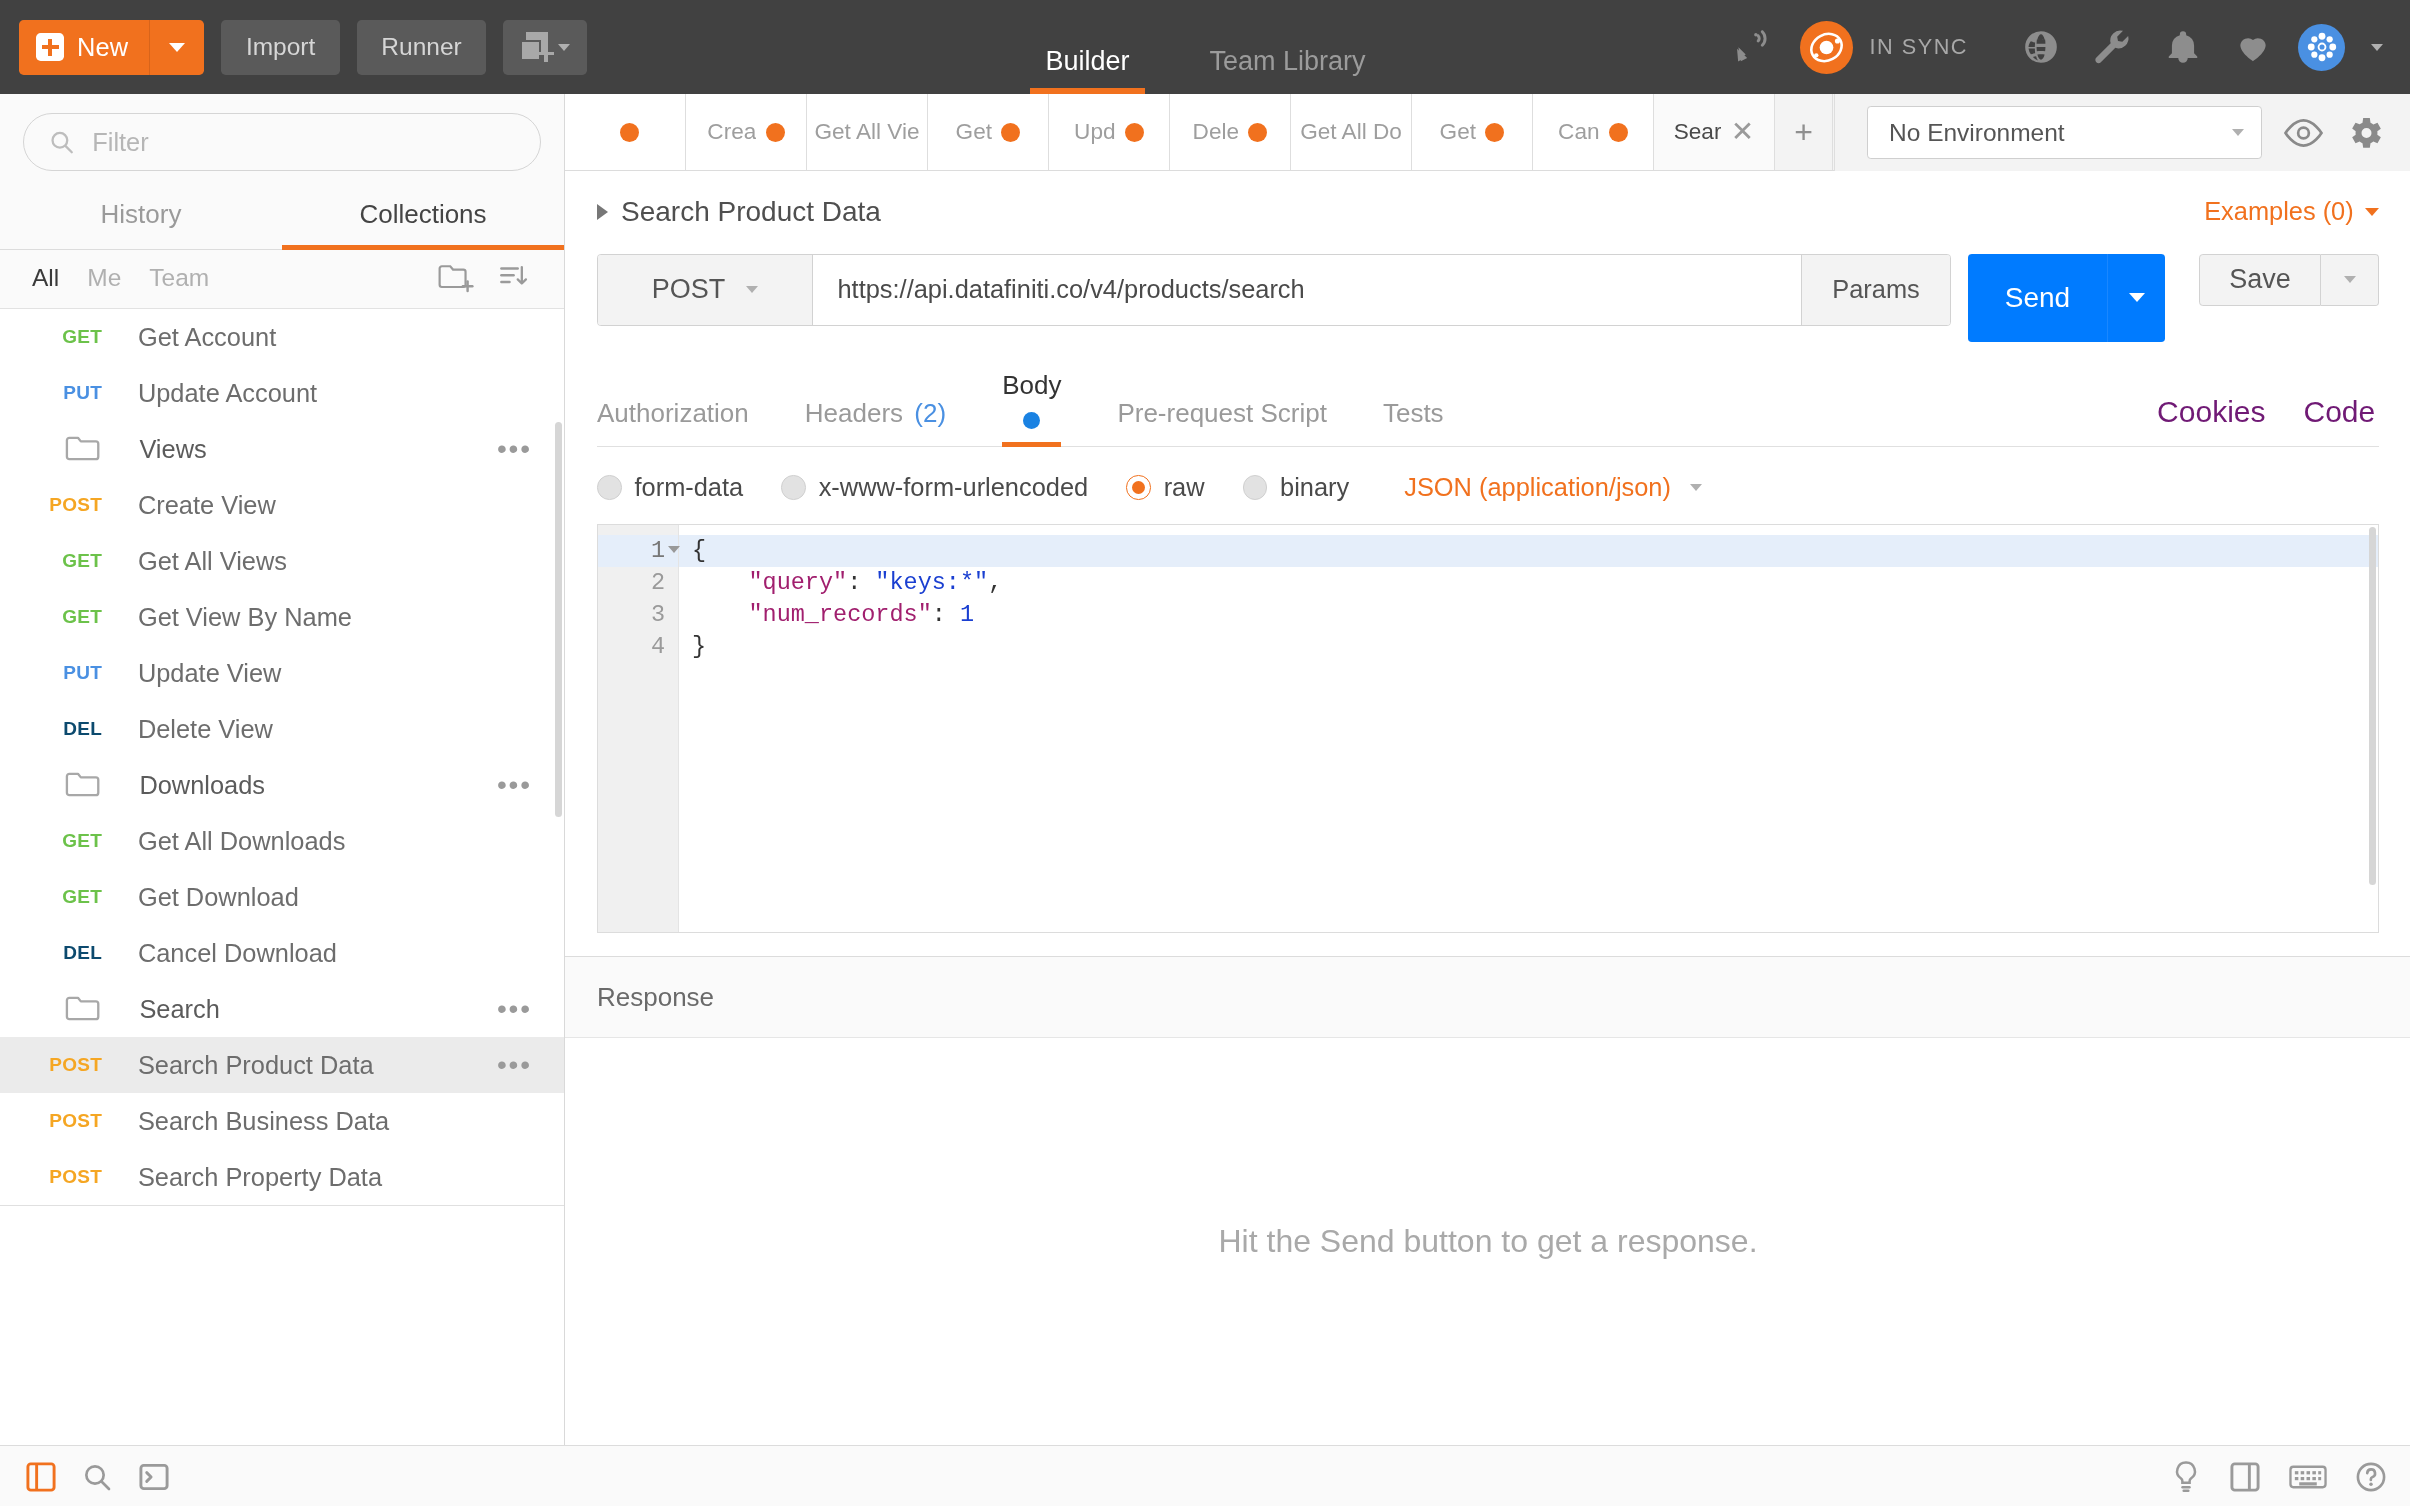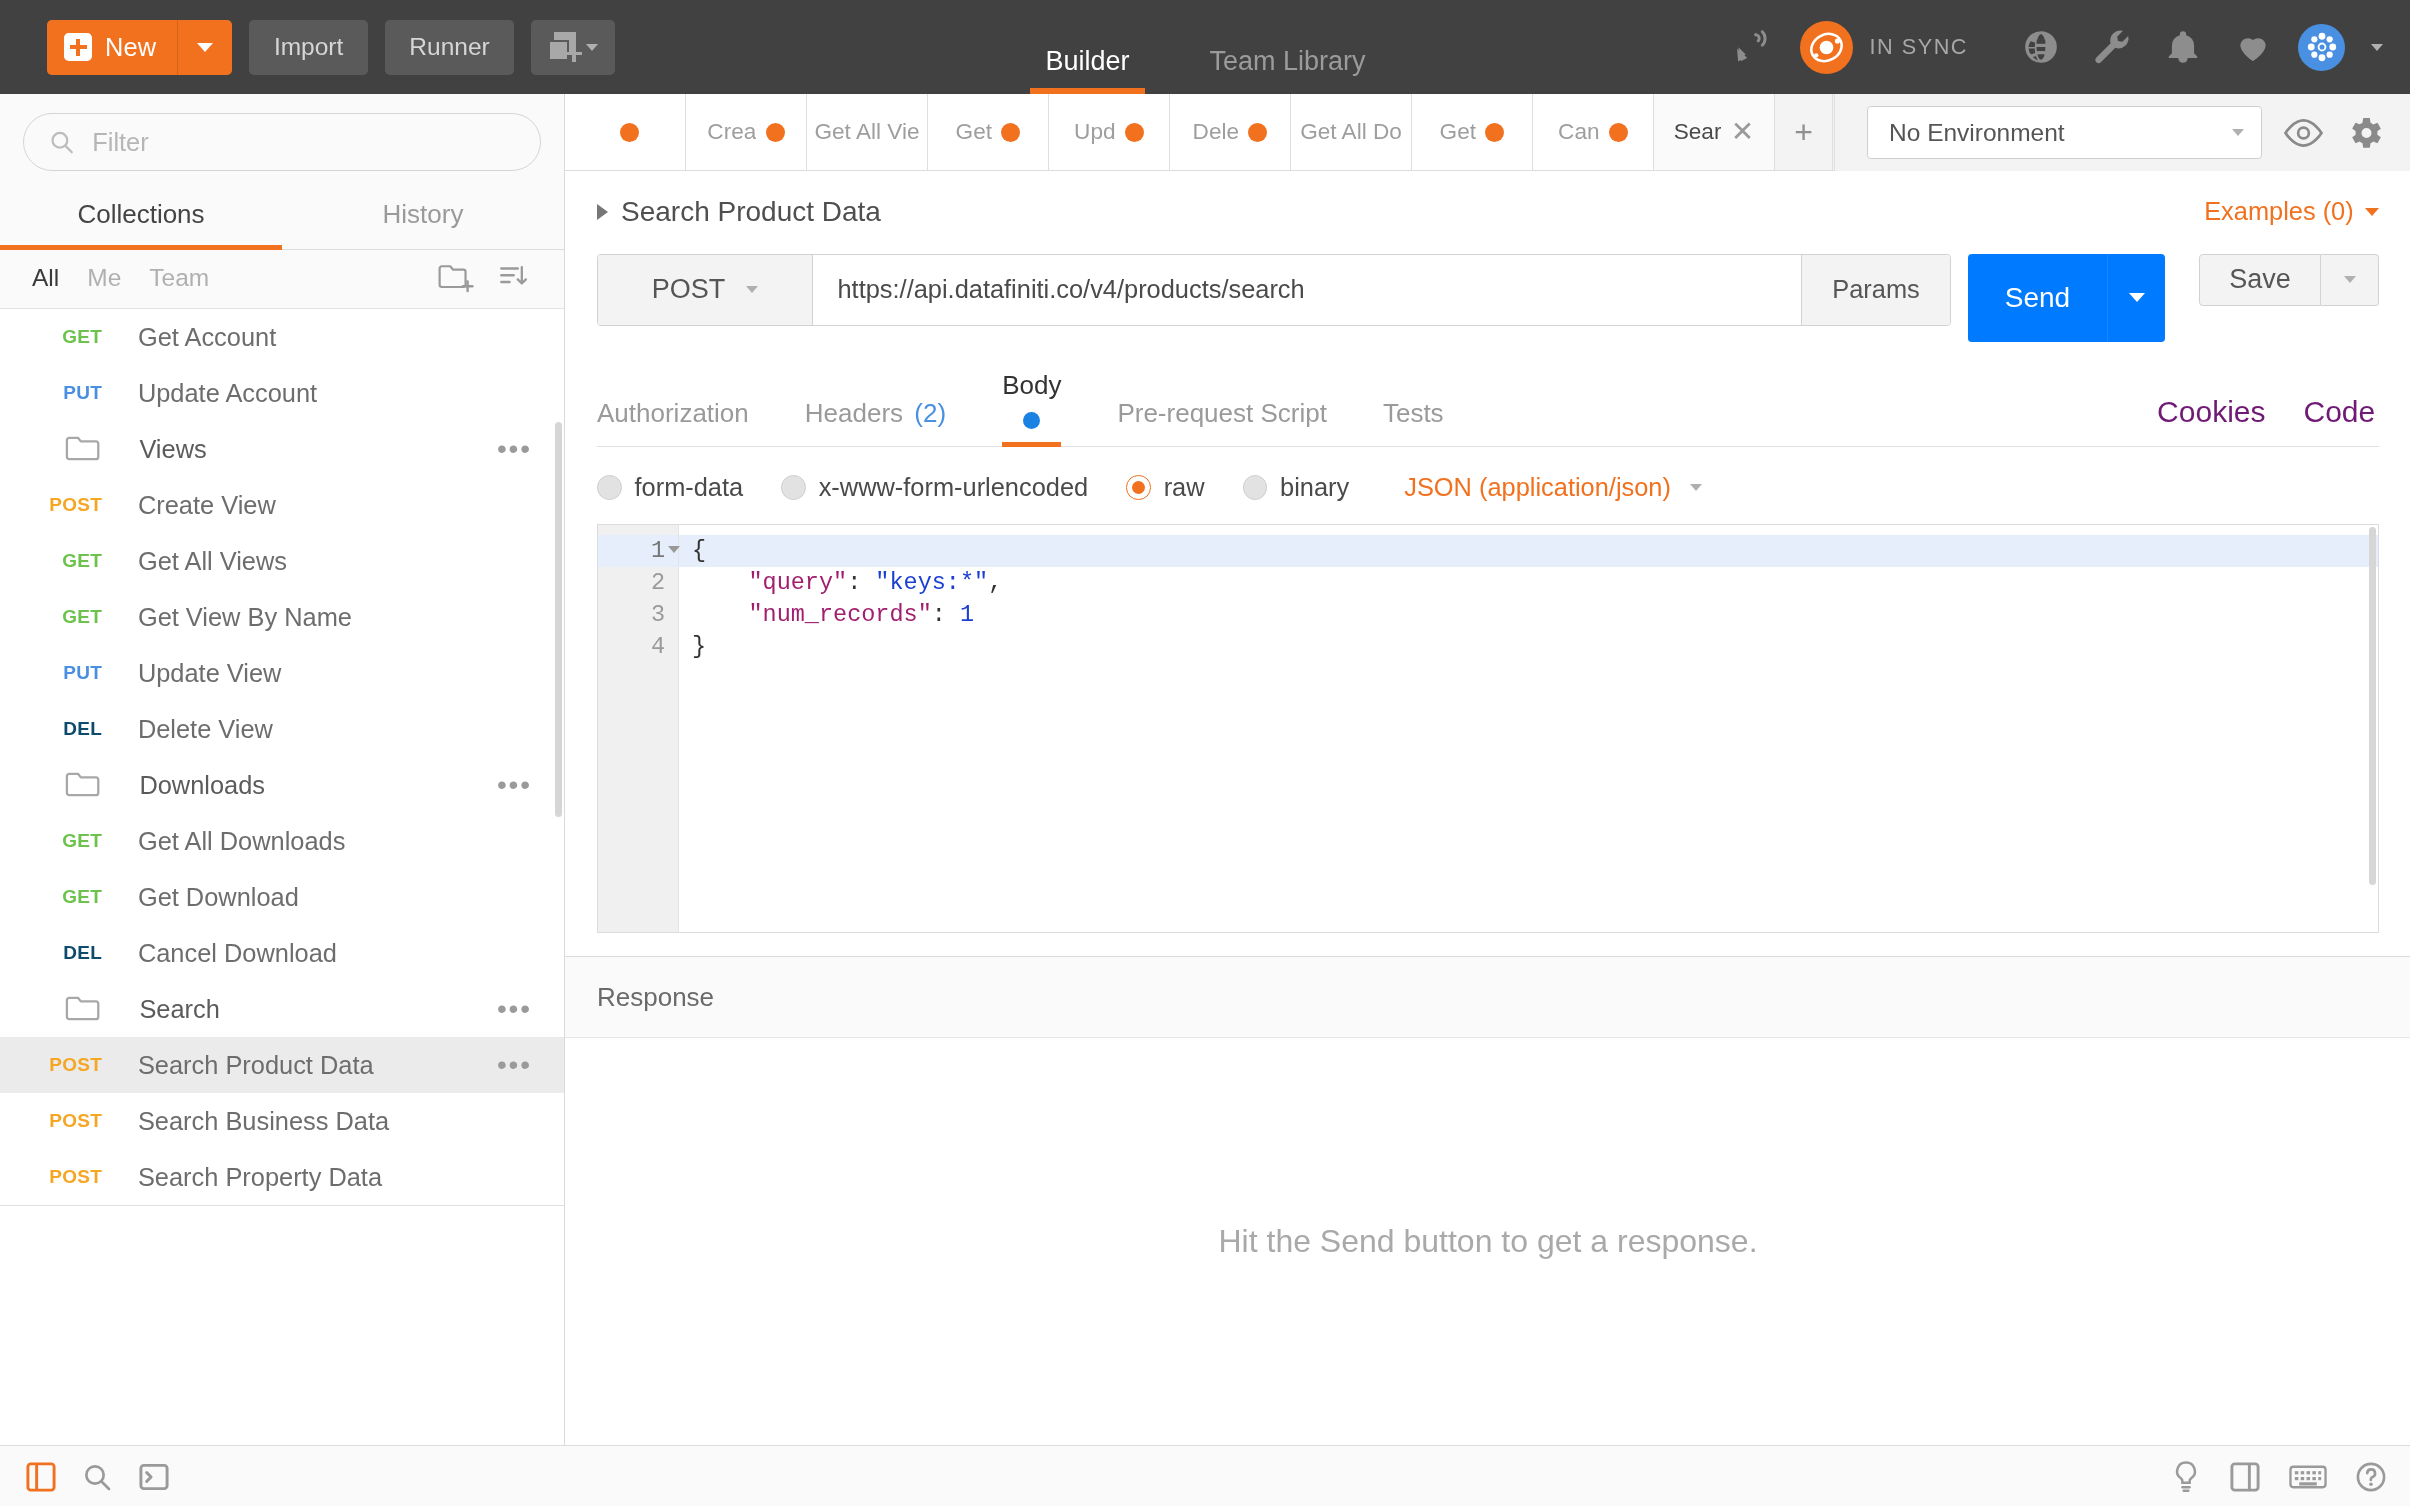--- a/index.html
+++ b/index.html
@@ -9,21 +9,21 @@
     font-family: "Liberation Sans", sans-serif;
     background: #ffffff;
     color: #444;
     -webkit-font-smoothing: antialiased;
   }
   .app { width: 2411px; height: 1507px; display: flex; flex-direction: column; }
 
   
   .topbar {
     height: 94px; background: #414141; flex: none;
-    display: flex; align-items: center; position: relative; padding-left: 28px;
+    display: flex; align-items: center; position: relative;
   }
   .tb-left { display: flex; align-items: center; padding-left: 19px; gap: 17px; }
   .btn-new {
     display: flex; align-items: stretch; height: 55px;
     background: #f1711e; border-radius: 4.7px; overflow: hidden;
     cursor: pointer;
   }
   .btn-new-main {
     display: flex; align-items: center; gap: 13px;
     padding: 0 21px 0 17px; border-right: 0.9px solid #d8641a;
@@ -464,25 +464,25 @@
         <div class="filter-box">
           <svg width="30" height="30" viewBox="0 0 24 24">
             <circle cx="10.5" cy="10.5" r="6.5" fill="none" stroke="#bdbdbd" stroke-width="2"></circle>
             <line x1="15.4" y1="15.4" x2="21" y2="21" stroke="#bdbdbd" stroke-width="2" stroke-linecap="round"></line>
           </svg>
           <input class="filter-input" value="" placeholder="Filter" style="">
         </div>
       </div>
 
       <div class="side-tabs">
+        <div class="side-tab">
+          <span>History</span>
+        </div>
         <div class="side-tab active">
           <span>Collections</span>
-        </div>
-        <div class="side-tab">
-          <span>History</span>
         </div>
       </div>
 
       <div class="scope-row">
         <span class="scope active">All</span>
         <span class="scope">Me</span>
         <span class="scope">Team</span>
         <span class="scope-spacer">
           <svg width="36" height="30" viewBox="0 0 26 22">
             <path d="M1 4a1.6 1.6 0 0 1 1.6-1.6h6.2l2 2.4h7.6A1.6 1.6 0 0 1 20 6.4V16a1.6 1.6 0 0 1-1.6 1.6H2.6A1.6 1.6 0 0 1 1 16z" fill="none" stroke="#9a9a9a" stroke-width="1.6"></path>

